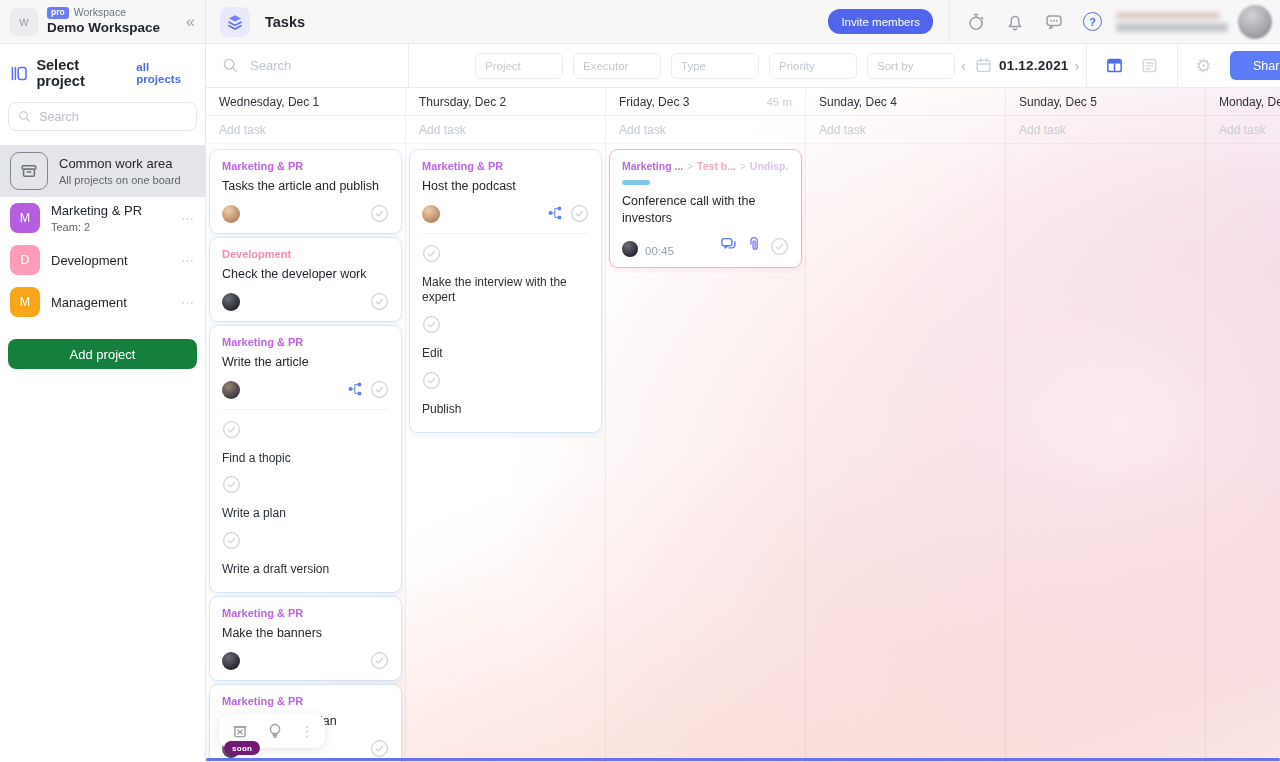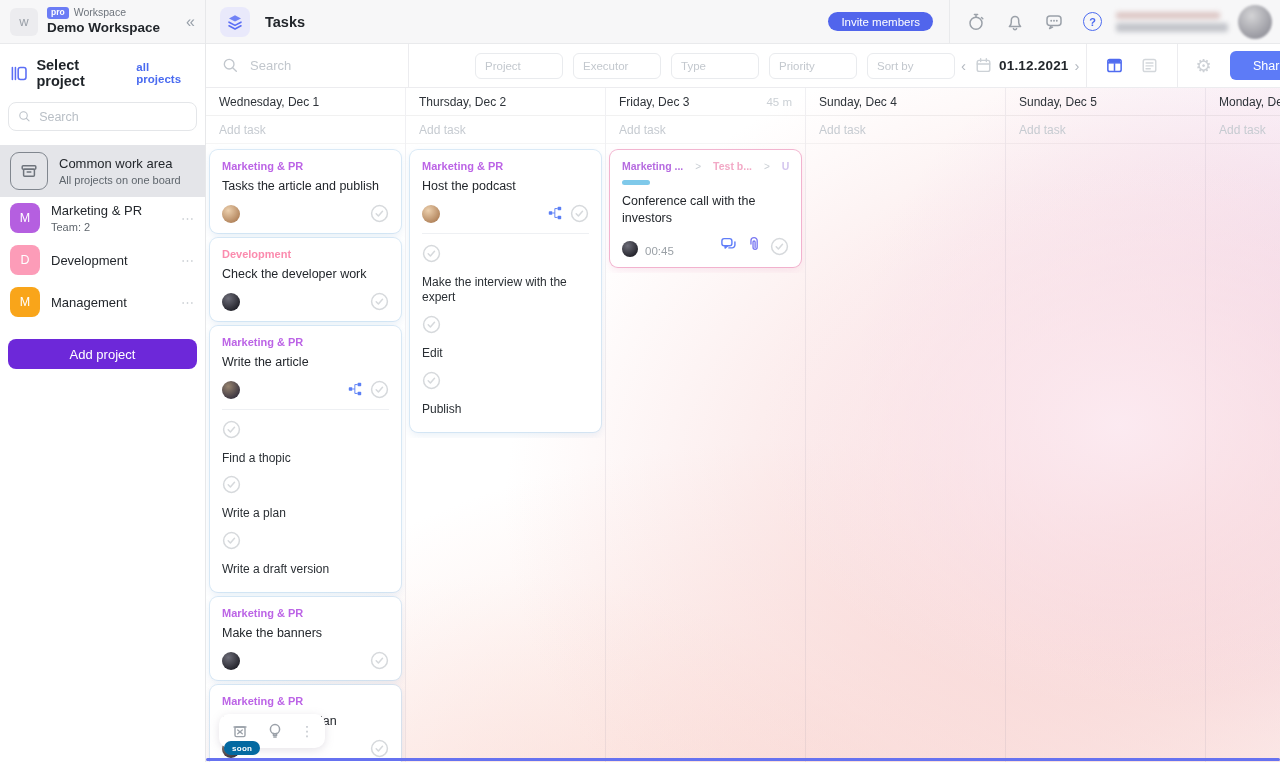--- a/index.html
+++ b/index.html
@@ -27,29 +27,29 @@
   .search-box input::placeholder { color:#b9bfc6; }
 
   .proj-selected { background:#e4e5e9; padding:7px 10px; display:flex; gap:11px; align-items:center; cursor:pointer; }
   .proj-iconbox { width:38px; height:38px; border:1.6px solid #81878f; border-radius:9px; display:grid; place-items:center; color:#6e747c; background:transparent; flex:none; }
   .proj-name { font-size:13px; color:#23272c; }
   .proj-sub { font-size:11px; color:#5f666d; margin-top:3px; }
   .proj-item { min-height:42px; display:flex; align-items:center; gap:11px; padding:6px 10px; cursor:pointer; }
   .proj-avatar { width:30px; height:30px; border-radius:8px; color:#fff; display:grid; place-items:center; font-size:12.5px; flex:none; }
   .av-purple { background:#b55fe0; } .av-pink { background:#fc9cb8; } .av-orange { background:#f9a51a; }
   .dots { margin-left:auto; color:#c6cbd0; font-size:13px; letter-spacing:1px; cursor:pointer; }
-  .add-project { margin:16px 8px; height:30px; flex:none; background:#6d28d9; border:none; border-radius:8px; color:#fff; font-size:13px; cursor:pointer; font-family:inherit; }
+  .add-project { margin:16px 8px; height:30px; flex:none; background:#15803d; border:none; border-radius:8px; color:#fff; font-size:13px; cursor:pointer; font-family:inherit; }
 
   
   .main { flex:1; display:flex; flex-direction:column; position:relative; overflow:hidden; }
 
   .topbar { height:44px; flex:none; background:#f7f7f8; border-bottom:1px solid #e9eaec; display:flex; align-items:center; padding:0 8px 0 14px; }
   .tasks-icon { width:30px; height:30px; border-radius:8px; background:#e9e9fb; display:grid; place-items:center; color:#5b6ef5; }
   .tasks-title { font-weight:bold; font-size:14.5px; color:#22262b; margin-left:15px; }
-  .invite-btn { margin-left:auto; background:#5165ec; color:#fff; border:none; border-radius:12px; height:19px; padding:0 13px; font-size:11.5px; cursor:pointer; font-family:inherit; }
+  .invite-btn { margin-left:auto; background:#5165ec; color:#fff; border:none; border-radius:12px; height:25px; padding:0 13px; font-size:11.5px; cursor:pointer; font-family:inherit; }
   .tb-vdiv { width:1px; height:44px; background:#e9eaec; margin:0 16px; }
   .tb-icons { display:flex; align-items:center; gap:19px; color:#9ba1a9; }
   .tb-icons .icon-btn { cursor:pointer; display:grid; place-items:center; }
   .help-circ { width:19px; height:19px; border:1.7px solid #4c6bf0; border-radius:50%; color:#4c6bf0; font-size:11px; font-weight:bold; display:grid; place-items:center; }
   .user-block { display:flex; align-items:center; margin-left:14px; cursor:pointer; }
   .user-lines { display:flex; flex-direction:column; gap:4px; align-items:flex-start; margin-right:10px; filter:blur(2.6px); }
   .redact1 { width:104px; height:7px; background:#dcc6c4; border-radius:2px; }
   .redact2 { width:112px; height:9px; background:#c2c4ca; border-radius:2px; }
   .user-avatar { width:34px; height:34px; border-radius:50%; background:radial-gradient(circle at 40% 32%, #d4d4d6, #96969e 75%); filter:blur(1.2px); flex:none; }
 
@@ -98,33 +98,33 @@
   .p-tan  { background:radial-gradient(circle at 35% 30%, #ecd0ae, #b2845c 75%); }
   .p-dark { background:radial-gradient(circle at 35% 30%, #6d6d78, #23232b 75%); }
   .p-mix  { background:radial-gradient(circle at 35% 30%, #97846f, #3a3440 75%); }
   .foot-icons { margin-left:auto; display:flex; align-items:center; gap:8px; }
   .check-circ { color:#d6d9dc; display:grid; place-items:center; cursor:pointer; }
   .subtask-ic { color:#5b7ff5; display:grid; place-items:center; cursor:pointer; }
   .card-divider { height:1px; background:#eef0f3; margin:10px 0 6px; }
   .check-item { display:flex; align-items:flex-start; gap:12px; padding:5px 0; font-size:12px; color:#2a2f34; line-height:1.3; cursor:pointer;flex-direction:column; }
   .check-item .check-circ { flex:none; margin-top:-1px; }
 
-  .bc { display:flex; align-items:center; gap:12px; font-size:10.5px; font-weight:bold; white-space:nowrap; overflow:hidden; }
+  .bc { display:flex; align-items:center; gap:4px; font-size:10.5px; font-weight:bold; white-space:nowrap; overflow:hidden; }
   .bc-sep { color:#c9ced4; font-weight:normal; font-size:10px; }
   .c0 { color:#b66be0; } .c1 { color:#f2a9c6; } .c2 { color:#d3c5ee; }
   .progress-pill { width:28px; height:5px; border-radius:3px; background:#7fc9ea; margin:8px 0; }
   .time-txt { font-size:11.5px; color:#9aa0a6; margin-left:7px; }
   .avatar-xs { width:16px; height:16px; border-radius:50%; flex:none; }
   .ic-blue { color:#5f7df8; } .ic-indigo { color:#7a78f2; }
 
   
   .bottom-widget { position:absolute; left:13px; bottom:14px; background:#fff; border-radius:10px; padding:7px 11px; display:flex; align-items:center; gap:15px; color:#9ba1a9; box-shadow:0 2px 8px rgba(150,140,160,.25); }
   .bw-icon { cursor:pointer; display:grid; place-items:center; }
   .kebab { font-size:14px; color:#c0c5cb; cursor:pointer; }
-  .soon-badge { position:absolute; left:5px; bottom:-7px; background:#0369a1; color:#fff; font-size:8px; font-weight:bold; padding:2.5px 8px; border-radius:8px; letter-spacing:.3px; }
+  .soon-badge { position:absolute; left:5px; bottom:-7px; background:#701a75; color:#fff; font-size:8px; font-weight:bold; padding:2.5px 8px; border-radius:8px; letter-spacing:.3px; }
   .hscrollbar { position:absolute; left:0; right:0; bottom:1px; height:3px; background:#6672f0; border-radius:2px; cursor:grab; }
 </style>
 </head>
 <body>
 
 <svg width="0" height="0" style="position:absolute" aria-hidden="true">
   <defs>
     <symbol id="i-search" viewBox="0 0 19 19">
         <circle cx="8" cy="8" r="5.4" fill="none" stroke="currentColor" stroke-width="1.5"></circle>
         <line x1="12.2" y1="12.2" x2="16" y2="16" stroke="currentColor" stroke-width="1.5" stroke-linecap="round"></line>

